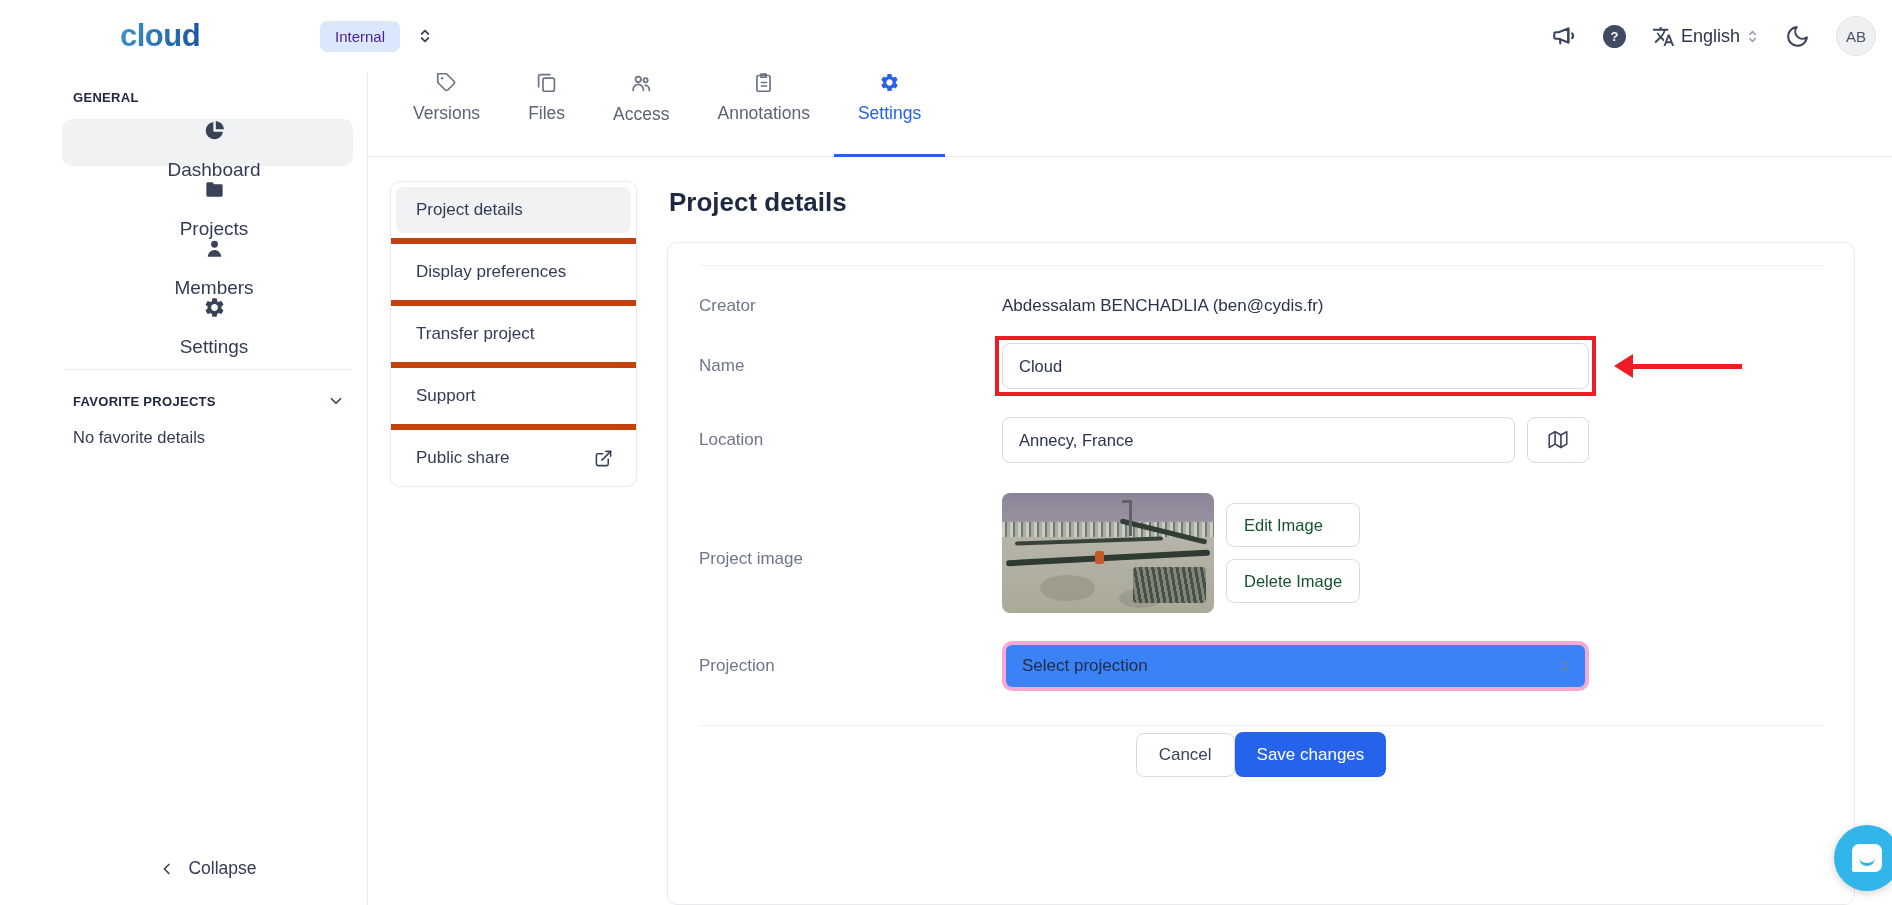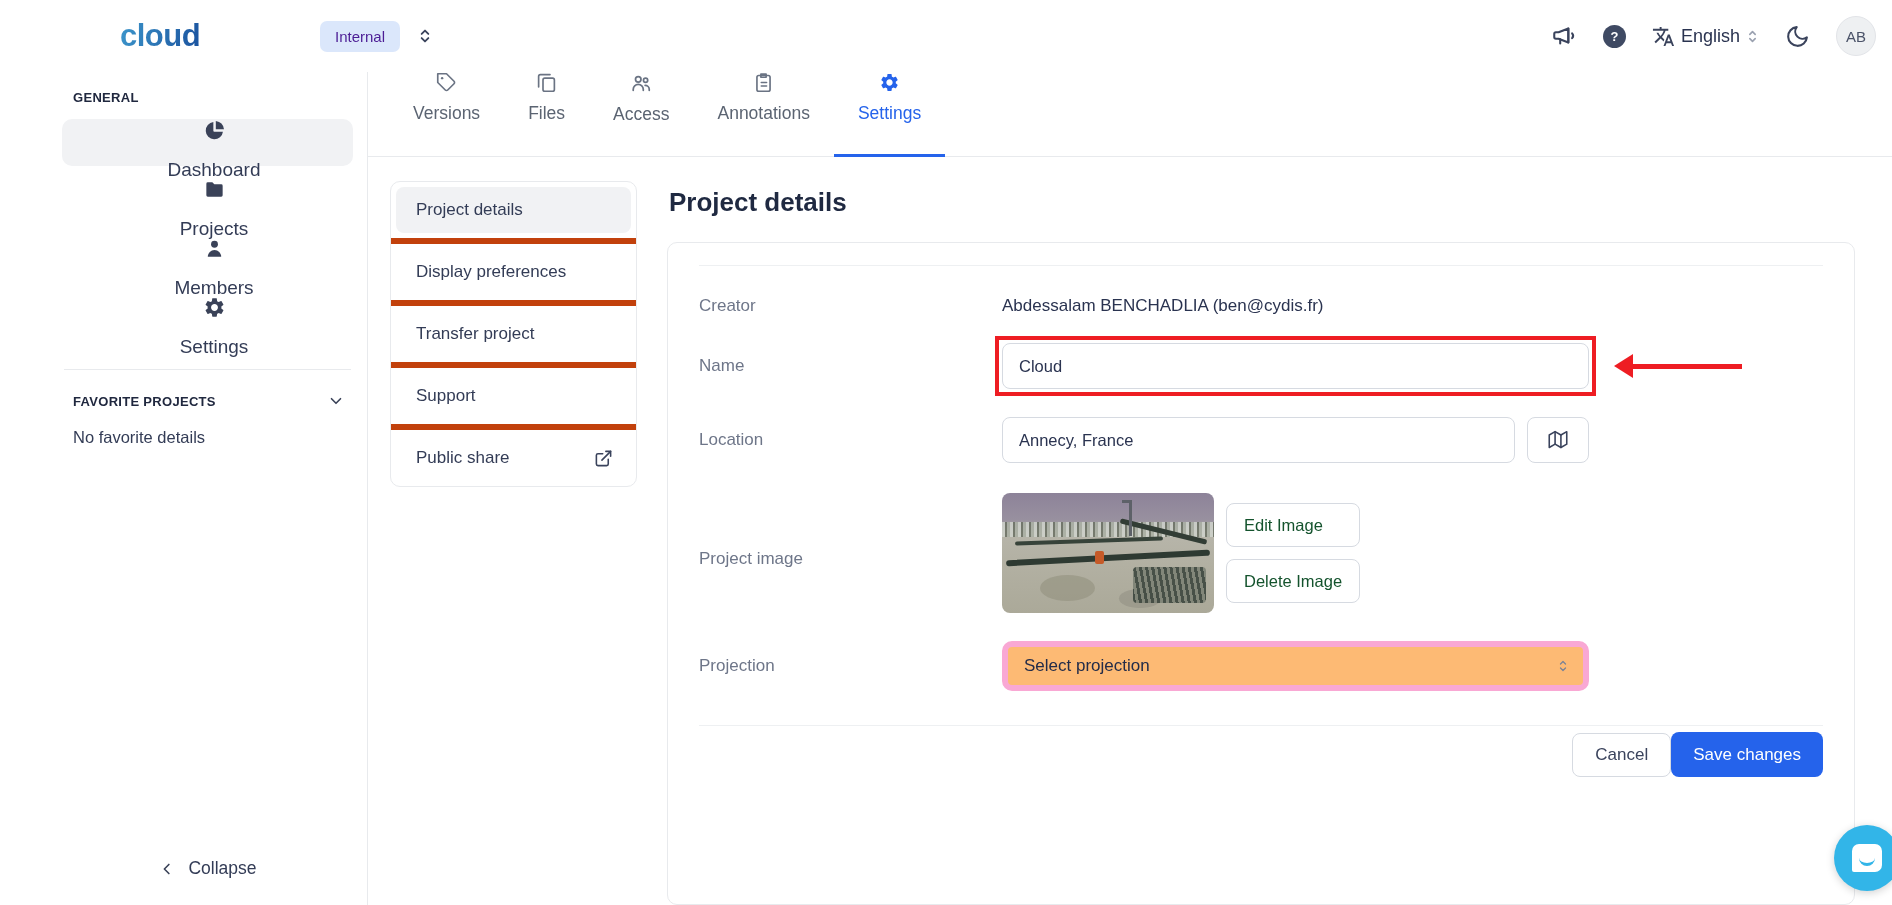--- a/index.html
+++ b/index.html
@@ -104,27 +104,27 @@
   .thumb .cluster { position:absolute; left:62%; top:62%; width:34%; height:30%;
            background:repeating-linear-gradient(80deg,#3c463e 0 3px,#7d8275 3px 6px); border-radius:4px; opacity:.9; }
   .thumb .valve { position:absolute; left:44%; top:48%; width:9px; height:13px; background:#c65a28; border-radius:2px; }
   .thumb .pole { position:absolute; left:60%; top:6%; width:2.5px; height:30%; background:#5d6168; }
   .thumb .pole::before { content:""; position:absolute; left:-7px; top:0; width:9px; height:2.5px; background:#5d6168; }
 
   .img-buttons { display:flex; flex-direction:column; gap:12px; margin-left:12px; }
   .ghost-btn { height:44px; padding:0 17px; background:#fff; border:1px solid #d6dae1; border-radius:8px;
                font-size:16.5px; color:#14532d; font-family:"Liberation Sans", sans-serif; cursor:pointer; text-align:left; }
 
-  .select-box { width:587px; height:50px; border:6px solid #f9a8d4; border-radius:10px; display:flex;
+  .select-box { width:587px; height:50px; border:4px solid #f9a8d4; border-radius:10px; display:flex;
                 align-items:center; justify-content:space-between; padding:0 14px 0 16px; font-size:17px;
-                color:#232c49; cursor:pointer; background:#fdba74; }
+                color:#232c49; cursor:pointer; background:#3b82f6; }
   .select-box svg { color:#7a8296; }
 
   .footer-divider { border-top:1px solid #eef0f2; margin-top:34px; }
-  .card-footer { display:flex; align-items:center; justify-content:flex-end; padding-top:6px; }
+  .card-footer { display:flex; align-items:center; justify-content:center; padding-top:6px; }
   .cancel-btn { height:44px; padding:0 22px; background:#fff; border:1px solid #d6dae1; border-radius:8px;
                 font-size:17px; color:#3a435c; font-family:"Liberation Sans", sans-serif; cursor:pointer; }
   .save-btn { height:45px; padding:0 22px; background:#2563eb; border:none; border-radius:8px;
               font-size:17px; color:#fff; font-family:"Liberation Sans", sans-serif; cursor:pointer; }
 
   .chat-bubble { position:absolute; right:-8px; bottom:14px; width:66px; height:66px; border-radius:50%;
                  background:#32b5e8; display:flex; align-items:center; justify-content:center; cursor:pointer;
                  box-shadow:0 2px 8px rgba(0,0,0,.18); }
   .chat-glyph { width:30px; height:28px; background:#fff; border-radius:7px 7px 7px 2px; position:relative; }
   .chat-glyph::after { content:""; position:absolute; left:7px; right:7px; bottom:6px; height:8px;

